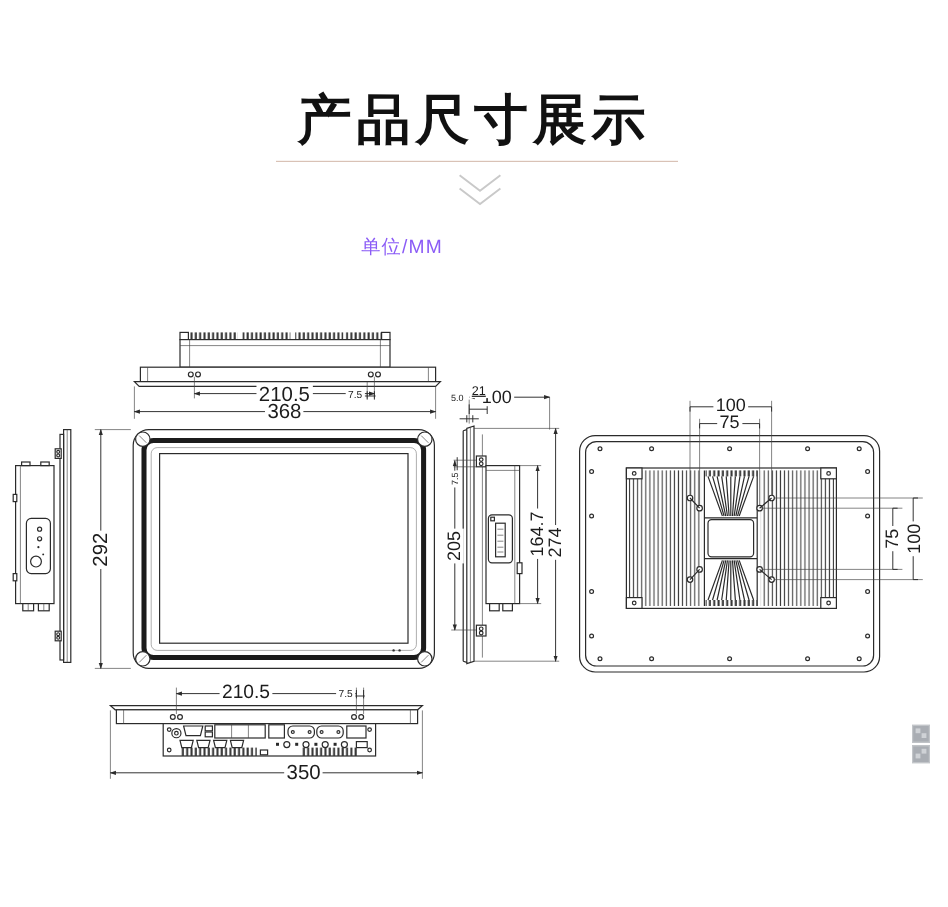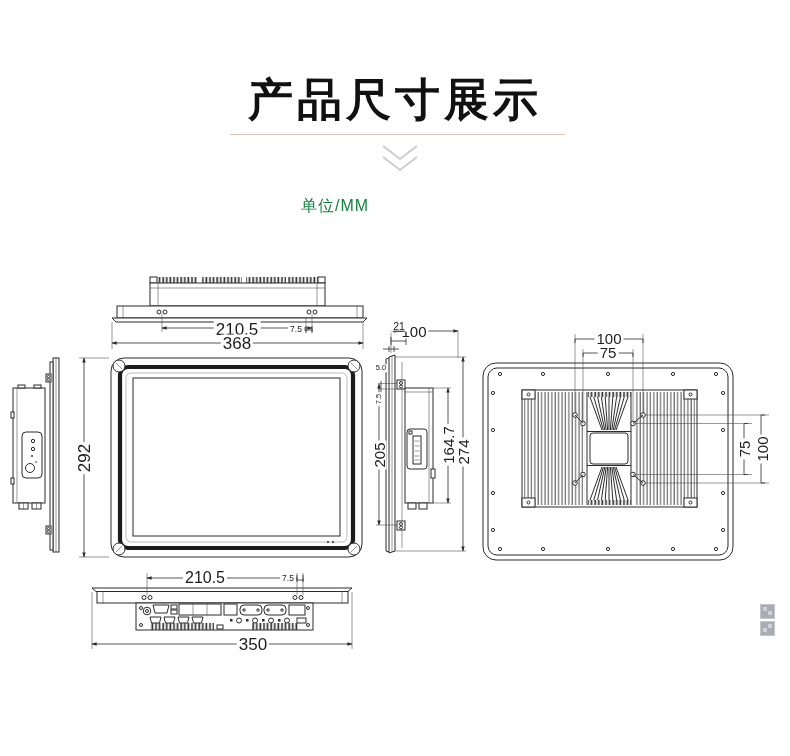--- a/index.html
+++ b/index.html
@@ -2,21 +2,21 @@
 <html><head>
 <meta charset="utf-8">
 <style>
   html,body{margin:0;padding:0;background:#fff;}
   .canvas{position:relative;width:790px;height:756px;background:#ffffff;overflow:hidden;
           font-family:"Liberation Sans",sans-serif;}
   .title{position:absolute;left:0;top:70px;width:790px;text-align:center;
          font-size:45px;font-weight:900;letter-spacing:4px;color:#111;}
   .divider{position:absolute;left:230px;top:134px;width:335px;height:1px;background:#d9c2b6;}
   .unit{position:absolute;left:0;top:196px;width:670px;text-align:center;
-        font-size:16px;color:#15803d;letter-spacing:1px;}
+        font-size:16px;color:#8b5cf6;letter-spacing:1px;}
   .chev{position:absolute;left:378px;top:143px;}
   svg.draw{position:absolute;left:0;top:0;}
   
   .ln{stroke:#2b2b2b;fill:none;stroke-width:1;}
   .lw{stroke:#2b2b2b;fill:#ffffff;stroke-width:1;}
   .thin{stroke:#444;fill:none;stroke-width:0.55;}
   .dimln{stroke:#2b2b2b;fill:none;stroke-width:0.8;}
   .thick{stroke:#1b1b1b;fill:none;stroke-width:4.2;}
   .dot{fill:#2b2b2b;stroke:none;}
   
@@ -278,21 +278,21 @@
     </g>
   </svg>
 
   <div class="dim s17" style="left:237px;top:329px;">210.5</div>
   <div class="dim s8" style="left:296px;top:329px;">7.5</div>
   <div class="dim s17" style="left:237px;top:343px;text-align:right;">368</div>
   <div class="dim s17 rot" style="left:84px;top:458px;">292</div>
 
   <div class="dim s15" style="left:414px;top:331px;">100</div>
   <div class="dim s10" style="left:399px;top:326px;text-decoration:underline;">21</div>
-  <div class="dim s7" style="left:381px;top:368px;">5.0</div>
+  <div class="dim s7" style="left:381px;top:332px;">5.0</div>
   <div class="dim s7 rot" style="left:379px;top:399px;">7.5</div>
   <div class="dim s15 rot" style="left:379px;top:455px;">205</div>
   <div class="dim s15 rot" style="left:448px;top:445px;">164.7</div>
   <div class="dim s15 rot" style="left:463px;top:452px;">274</div>
 
   <div class="dim s15" style="left:609px;top:338px;">100</div>
   <div class="dim s15" style="left:608px;top:352px;">75</div>
   <div class="dim s15 rot" style="left:744px;top:449px;">75</div>
   <div class="dim s15 rot" style="left:762px;top:449px;">100</div>
 

